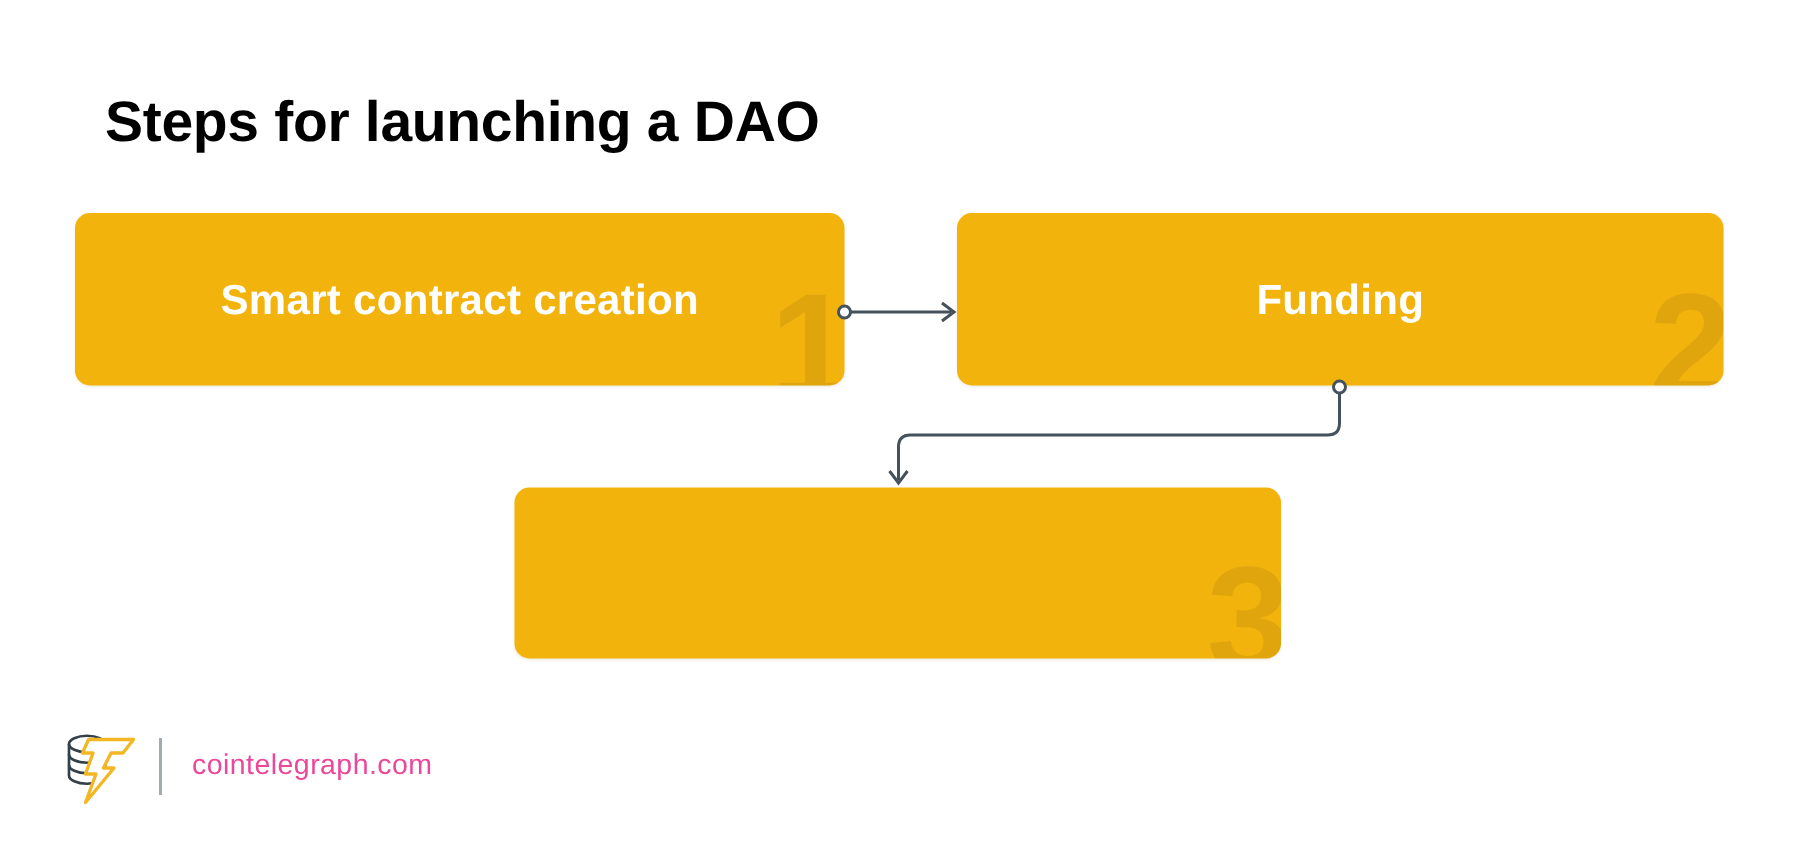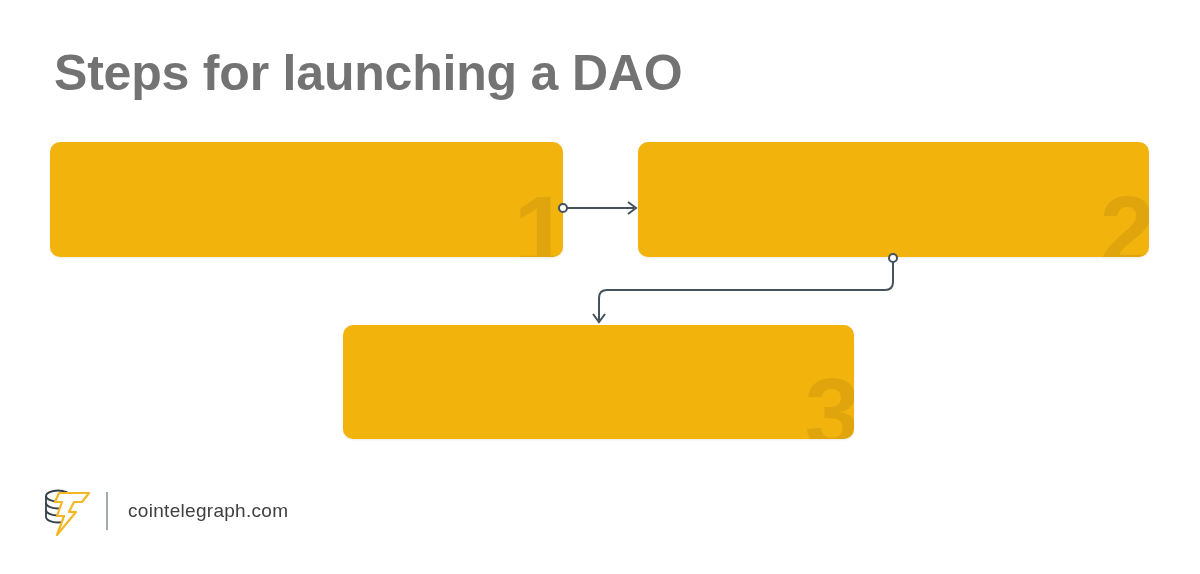--- a/index.html
+++ b/index.html
@@ -8,24 +8,24 @@
     width: 1200px;
     height: 574px;
     background: #ffffff;
     overflow: hidden;
     font-family: "Liberation Sans", sans-serif;
   }
   .page-title {
     position: absolute;
     left: 54px;
     top: 46px;
-    margin: 0;
-    font-size: 50px;
+    margin: 16px;
+    font-size: 38px;
     font-weight: 700;
-    color: #737373;
+    color: #000000;
     line-height: 1.1;
     letter-spacing: -0.2px;
   }
   .step-box {
     position: absolute;
     background: #F2B30D;
     border-radius: 10px;
     overflow: hidden;
     display: flex;
     align-items: center;
@@ -83,37 +83,39 @@
   .footer-logo { width: 50px; height: 56px; display: block; }
   .footer-divider {
     width: 2px;
     height: 38px;
     background: #A3ABB1;
     margin-left: 13px;
     margin-right: 20px;
   }
   .footer-site {
     font-size: 19px;
-    color: #404040;
+    color: #ec4899;
     letter-spacing: 0.3px;
   }
 </style>
 </head>
 <body>
 
 <div class="canvas">
 
   <h1 class="page-title">Steps for launching a DAO</h1>
 
   <div class="step-box box-1">
     <span class="step-watermark">1</span>
+    <span class="step-label">Smart contract creation</span>
   </div>
 
   <div class="step-box box-2">
     <span class="step-watermark">2</span>
+    <span class="step-label">Funding</span>
   </div>
 
   <div class="step-box box-3">
     <span class="step-watermark">3</span>
   </div>
 
   <svg class="connectors" viewBox="0 0 1200 574" xmlns="http://www.w3.org/2000/svg">
     <g>
       <line class="stroke" x1="567" y1="208" x2="634" y2="208"></line>
       <polyline class="stroke" points="628,202 636,208 628,214"></polyline>

